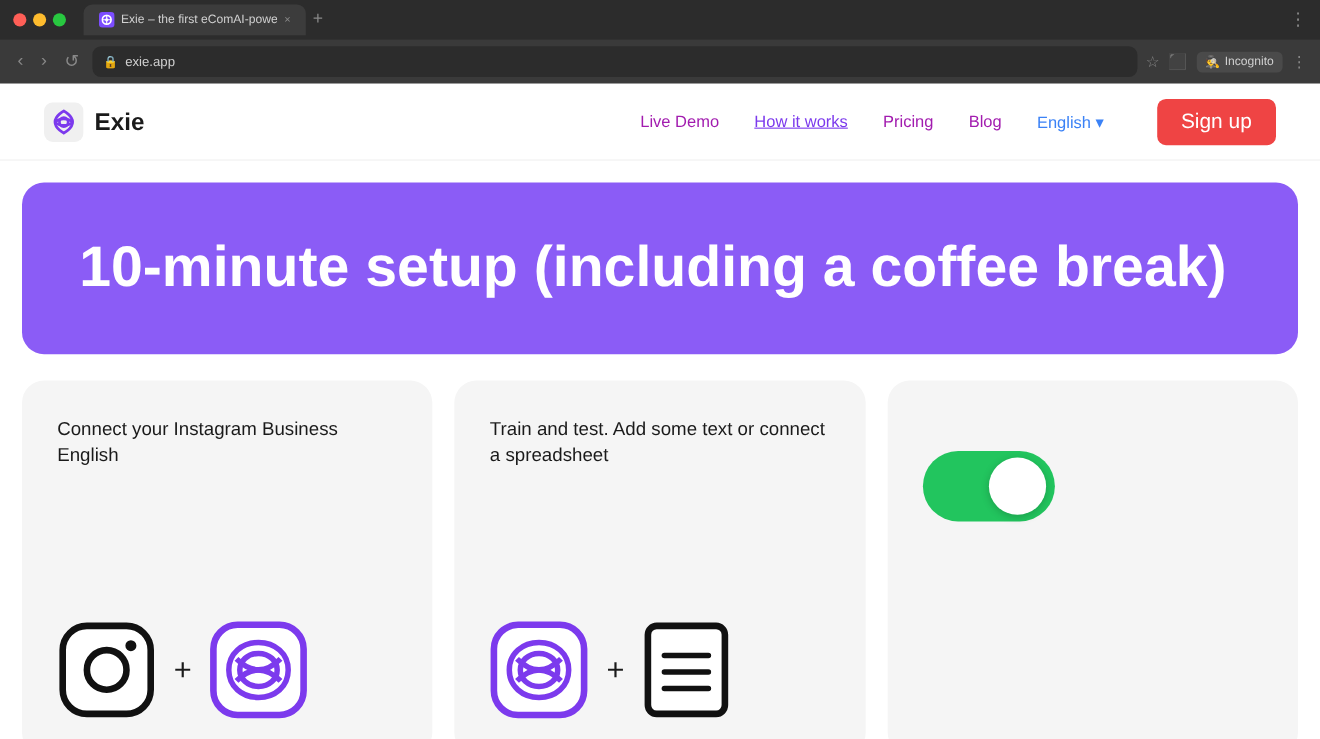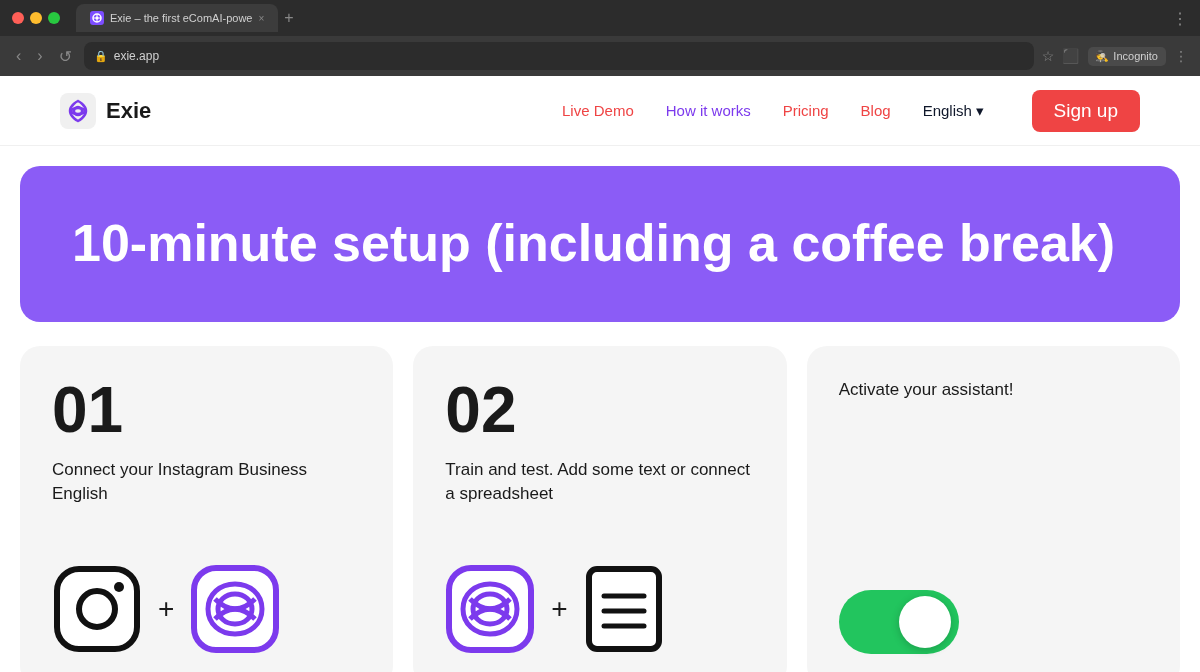--- a/index.html
+++ b/index.html
@@ -164,21 +164,21 @@
     
     .website {
       background: #ffffff;
       width: 100%;
     }
 
     
     .nav {
       display: flex;
       align-items: center;
-      padding: 0 60px;
+      padding: 0 40px;
       height: 70px;
       border-bottom: 1px solid #f0f0f0;
     }
 
     .nav-logo {
       display: flex;
       align-items: center;
       gap: 10px;
       text-decoration: none;
     }
@@ -196,33 +196,34 @@
 
     .nav-links {
       display: flex;
       align-items: center;
       gap: 32px;
       margin-left: auto;
     }
 
     .nav-link {
       font-size: 15px;
-      color: #ef4444;
+      color: #a21caf;
       text-decoration: none;
       cursor: pointer;
     }
 
     .nav-link-active {
       color: #7c3aed;
+      text-decoration: underline;
       font-weight: 500;
     }
 
     .nav-lang {
       font-size: 15px;
-      color: #0f172a;
+      color: #3b82f6;
       cursor: pointer;
       display: flex;
       align-items: center;
       gap: 2px;
     }
 
     .signup-btn {
       background: #ef4444;
       color: white;
       border: none;
@@ -415,21 +416,20 @@
     </div>
   </nav>
 
   <div class="hero">
     <h1 class="hero-title">10-minute setup (including a coffee break)</h1>
   </div>
 
   <div class="steps-grid">
 
     <div class="step-card">
-      <div class="step-number">01</div>
       <div class="step-description">Connect your Instagram Business English</div>
       <div class="step-visual">
 
         <svg class="instagram-icon" viewBox="0 0 90 90" fill="none" xmlns="http://www.w3.org/2000/svg">
           <rect x="5" y="5" width="80" height="80" rx="22" fill="white" stroke="#111" stroke-width="6"></rect>
           <circle cx="45" cy="45" r="18" fill="none" stroke="#111" stroke-width="6"></circle>
           <circle cx="67" cy="23" r="5" fill="#111"></circle>
         </svg>
         <span class="plus-sign">+</span>
 
@@ -438,21 +438,20 @@
 
           <path d="M45 20 C30 20, 18 30, 18 45 C18 60, 30 70, 45 70 C60 70, 72 60, 72 45 C72 30, 60 20, 45 20Z" fill="none" stroke="#7c3aed" stroke-width="5"></path>
           <path d="M45 30 C35 30, 28 37, 28 45 C28 53, 35 60, 45 60 C55 60, 62 53, 62 45 C62 37, 55 30, 45 30Z" fill="none" stroke="#7c3aed" stroke-width="5"></path>
           <path d="M25 35 Q45 55 65 35" fill="none" stroke="#7c3aed" stroke-width="5"></path>
           <path d="M25 55 Q45 35 65 55" fill="none" stroke="#7c3aed" stroke-width="5"></path>
         </svg>
       </div>
     </div>
 
     <div class="step-card">
-      <div class="step-number">02</div>
       <div class="step-description">Train and test. Add some text or connect a spreadsheet</div>
       <div class="step-visual">
 
         <svg class="exie-icon-medium" viewBox="0 0 90 90" fill="none" xmlns="http://www.w3.org/2000/svg">
           <rect x="4" y="4" width="82" height="82" rx="22" fill="white" stroke="#7c3aed" stroke-width="6"></rect>
           <path d="M45 20 C30 20, 18 30, 18 45 C18 60, 30 70, 45 70 C60 70, 72 60, 72 45 C72 30, 60 20, 45 20Z" fill="none" stroke="#7c3aed" stroke-width="5"></path>
           <path d="M45 30 C35 30, 28 37, 28 45 C28 53, 35 60, 45 60 C55 60, 62 53, 62 45 C62 37, 55 30, 45 30Z" fill="none" stroke="#7c3aed" stroke-width="5"></path>
           <path d="M25 35 Q45 55 65 35" fill="none" stroke="#7c3aed" stroke-width="5"></path>
           <path d="M25 55 Q45 35 65 55" fill="none" stroke="#7c3aed" stroke-width="5"></path>
         </svg>
@@ -461,21 +460,20 @@
         <svg class="document-icon" viewBox="0 0 80 90" fill="none" xmlns="http://www.w3.org/2000/svg">
           <rect x="5" y="5" width="70" height="80" rx="8" fill="white" stroke="#111" stroke-width="6"></rect>
           <line x1="20" y1="32" x2="60" y2="32" stroke="#111" stroke-width="5" stroke-linecap="round"></line>
           <line x1="20" y1="47" x2="60" y2="47" stroke="#111" stroke-width="5" stroke-linecap="round"></line>
           <line x1="20" y1="62" x2="60" y2="62" stroke="#111" stroke-width="5" stroke-linecap="round"></line>
         </svg>
       </div>
     </div>
 
     <div class="step-card">
-      <div class="step-description">Activate your assistant!</div>
       <div class="toggle-container">
         <div class="toggle">
           <div class="toggle-knob"></div>
         </div>
       </div>
     </div>
 
   </div>
 </div>
 

